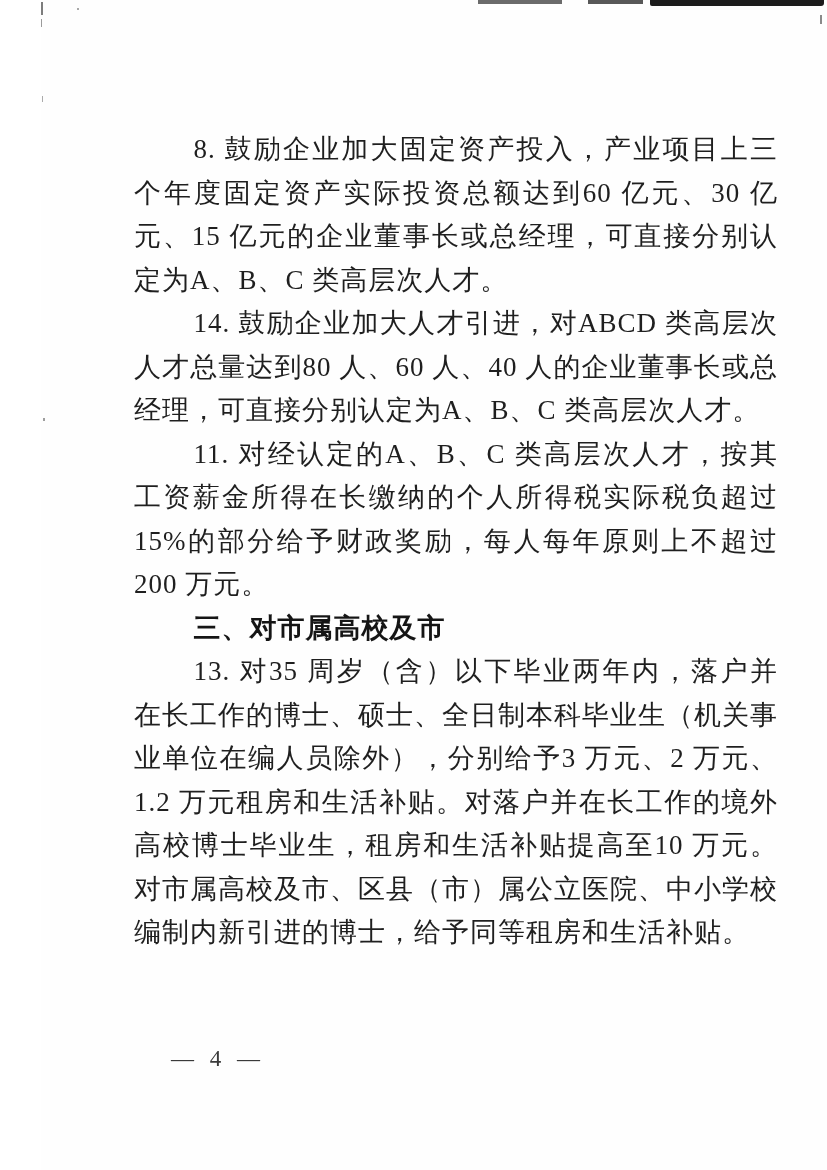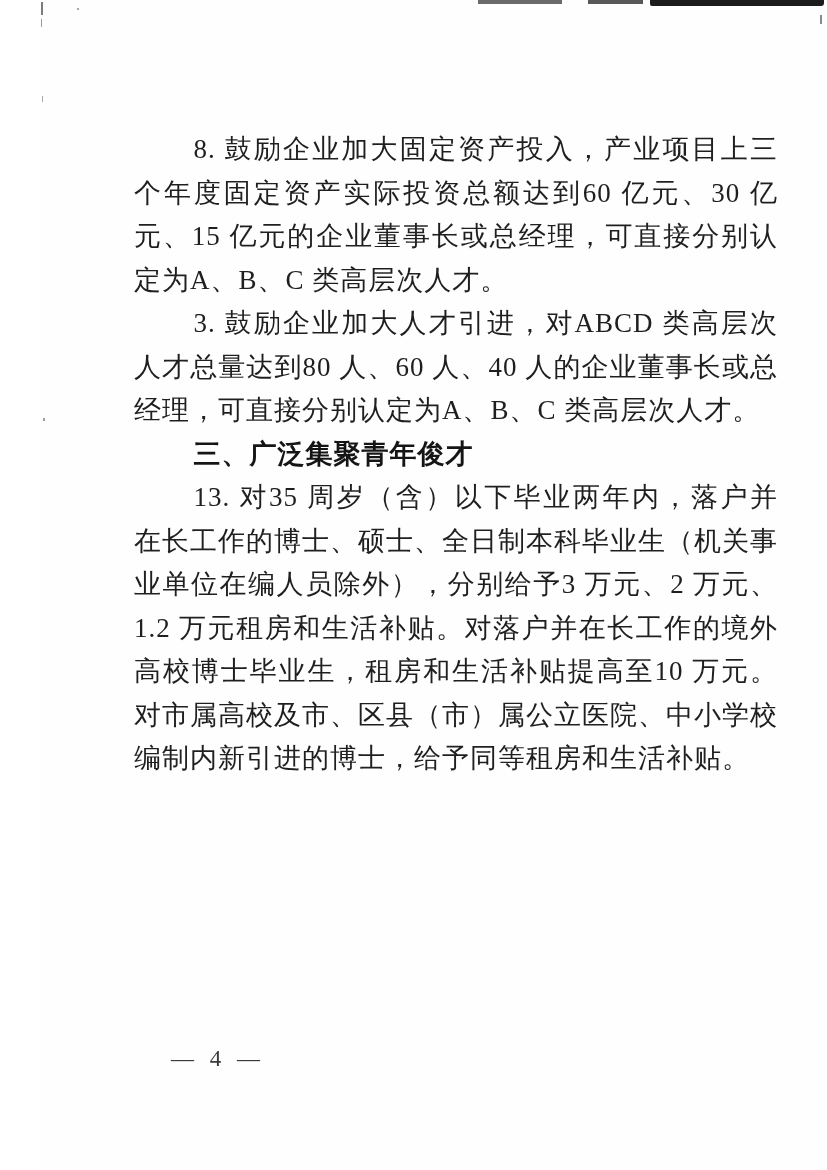--- a/index.html
+++ b/index.html
@@ -96,20 +96,21 @@
   <div class="artifact right-strip-outer"></div>
   <div class="artifact right-blob"></div>
   <div class="artifact left-mark-1"></div>
   <div class="artifact left-mark-2"></div>
   <div class="artifact left-mark-3"></div>
   <div class="artifact left-mark-4"></div>
   <div class="artifact speck-1"></div>
 
   <div class="content">
     <p class="para">8. 鼓励企业加大固定资产投入，产业项目上三个年度固定资产实际投资总额达到60 亿元、30 亿元、15 亿元的企业董事长或总经理，可直接分别认定为A、B、C 类高层次人才。</p>
-    <p class="para">3. 鼓励企业加大人才引进，对ABCD 类高层次人才总量达到80 人、60 人、40 人的企业董事长或总经理，可直接分别认定为A、B、C 类高层次人才。</p>
-    <h2 class="heading">三、广泛集聚青年俊才</h2>
+    <p class="para">14. 鼓励企业加大人才引进，对ABCD 类高层次人才总量达到80 人、60 人、40 人的企业董事长或总经理，可直接分别认定为A、B、C 类高层次人才。</p>
+    <p class="para">11. 对经认定的A、B、C 类高层次人才，按其工资薪金所得在长缴纳的个人所得税实际税负超过15%的部分给予财政奖励，每人每年原则上不超过200 万元。</p>
+    <h2 class="heading">三、对市属高校及市</h2>
     <p class="para">13. 对35 周岁（含）以下毕业两年内，落户并在长工作的博士、硕士、全日制本科毕业生（机关事业单位在编人员除外），分别给予3 万元、2 万元、1.2 万元租房和生活补贴。对落户并在长工作的境外高校博士毕业生，租房和生活补贴提高至10 万元。对市属高校及市、区县（市）属公立医院、中小学校编制内新引进的博士，给予同等租房和生活补贴。</p>
   </div>
 
   <div class="page-number">— 4 —</div>
 
 </div>
 
 </body></html>

